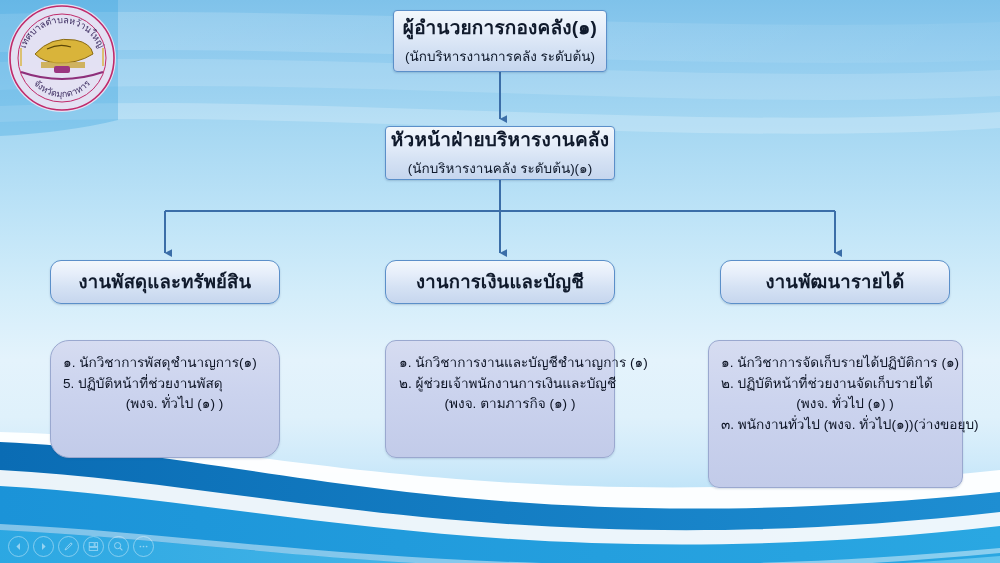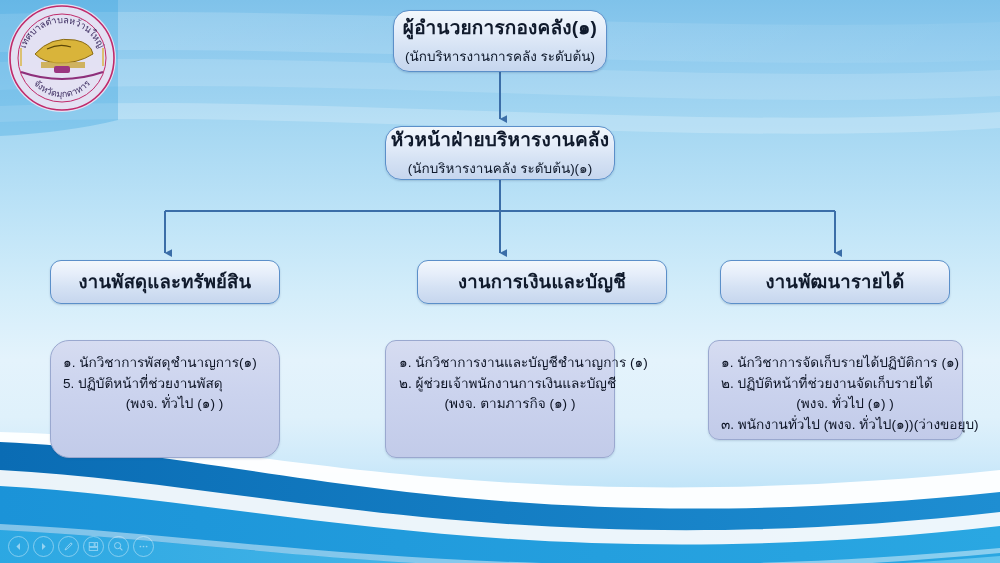--- a/index.html
+++ b/index.html
@@ -22,21 +22,21 @@
         #cfeafa 82%,
         #bde3f8 88%);
     overflow: hidden;
   }
   .bg-svg { position: absolute; left: 0; top: 0; width: 1000px; height: 563px; }
 
   
   .node {
     position: absolute;
     border: 1px solid #5b8fc9;
-    border-radius: 16px;
+    border-radius: 4px;
     background: linear-gradient(180deg, #f2f7fc 0%, #e6eefa 30%, #d5e2f4 62%, #c6d6ee 100%);
     box-shadow: 0 1px 2px rgba(40,70,110,0.22);
     display: flex;
     flex-direction: column;
     align-items: center;
     justify-content: center;
     text-align: center;
     color: #101a2c;
   }
   .node .l1 {
@@ -54,42 +54,42 @@
 
   #n-director { left: 393px; top: 10px; width: 214px; height: 62px; }
   #n-chief    { left: 385px; top: 126px; width: 230px; height: 54px; }
 
   .dept {
     height: 44px;
     border-radius: 11px;
   }
   .dept .l1 { font-size: 18.5px; font-weight: 700; }
   #n-dept-0 { left: 50px;  top: 260px; width: 230px; }
-  #n-dept-1 { left: 385px; top: 260px; width: 250px; margin-left: 32px; }
+  #n-dept-1 { left: 385px; top: 260px; width: 230px; }
   #n-dept-2 { left: 720px; top: 260px; width: 230px; }
 
   
   .detail {
     position: absolute;
     border: 1px solid #9aa8cf;
     border-radius: 11px;
     background: linear-gradient(180deg, #d6dcf1 0%, #cbd3ee 45%, #c2cbe9 100%);
     box-shadow: 0 1px 2px rgba(40,70,110,0.18);
     padding: 12px 10px 10px 12px;
     color: #0e1526;
   }
   .detail .ln {
     font-size: 13.6px;
     line-height: 1.52;
     white-space: nowrap;
   }
   .detail .ln.ind { padding-left: 17px; text-align: center; }
   #d-0 { left: 50px;  top: 340px; width: 230px; height: 118px; border-radius: 19px; }
   #d-1 { left: 385px; top: 340px; width: 230px; height: 118px; padding-left: 13px; }
-  #d-2 { left: 708px; top: 340px; width: 255px; height: 100px; }
+  #d-2 { left: 708px; top: 340px; width: 255px; height: 148px; }
 
   
   .conn { position: absolute; overflow: visible; }
 
   
   #emblem { position: absolute; left: 5px; top: 2px; width: 115px; height: 113px; }
 
   
   #toolbar {
     position: absolute;

